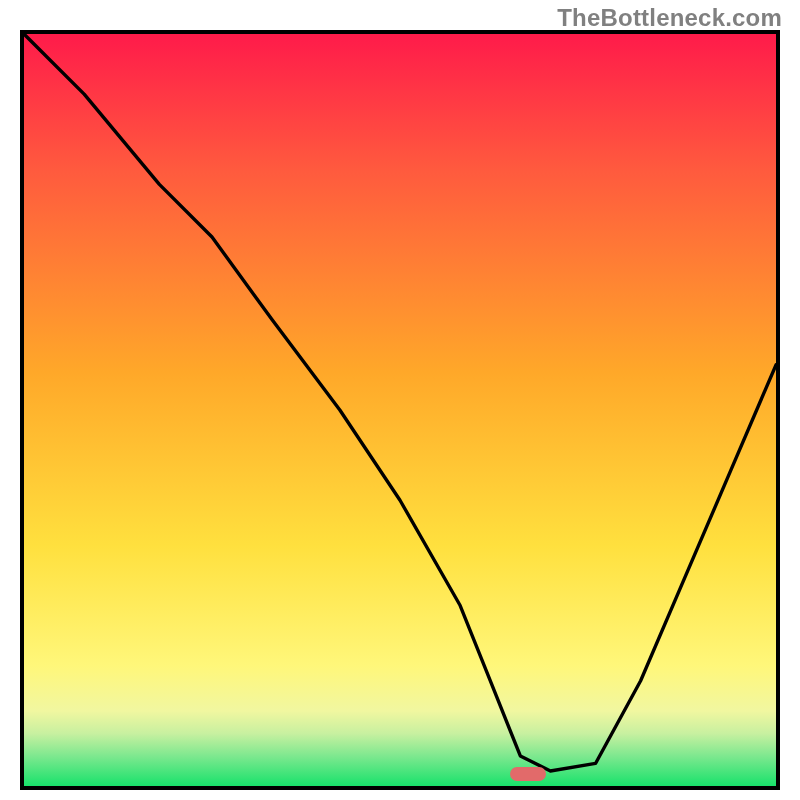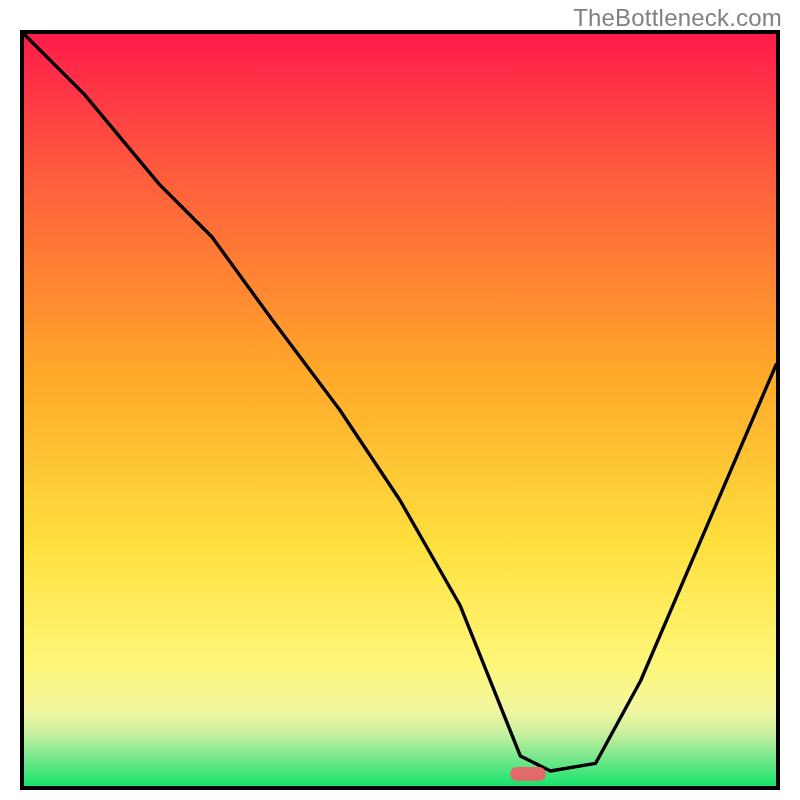--- a/index.html
+++ b/index.html
@@ -13,21 +13,21 @@
   .stage {
     position: relative;
     width: 800px;
     height: 800px;
   }
   .watermark {
     position: absolute;
     top: 4px;
     right: 18px;
     font-size: 24px;
-    font-weight: 400;
+    font-weight: 700;
     color: #808080;
     letter-spacing: 0.2px;
     z-index: 5;
   }
   .frame {
     position: absolute;
     left: 20px;
     top: 30px;
     width: 760px;
     height: 760px;

